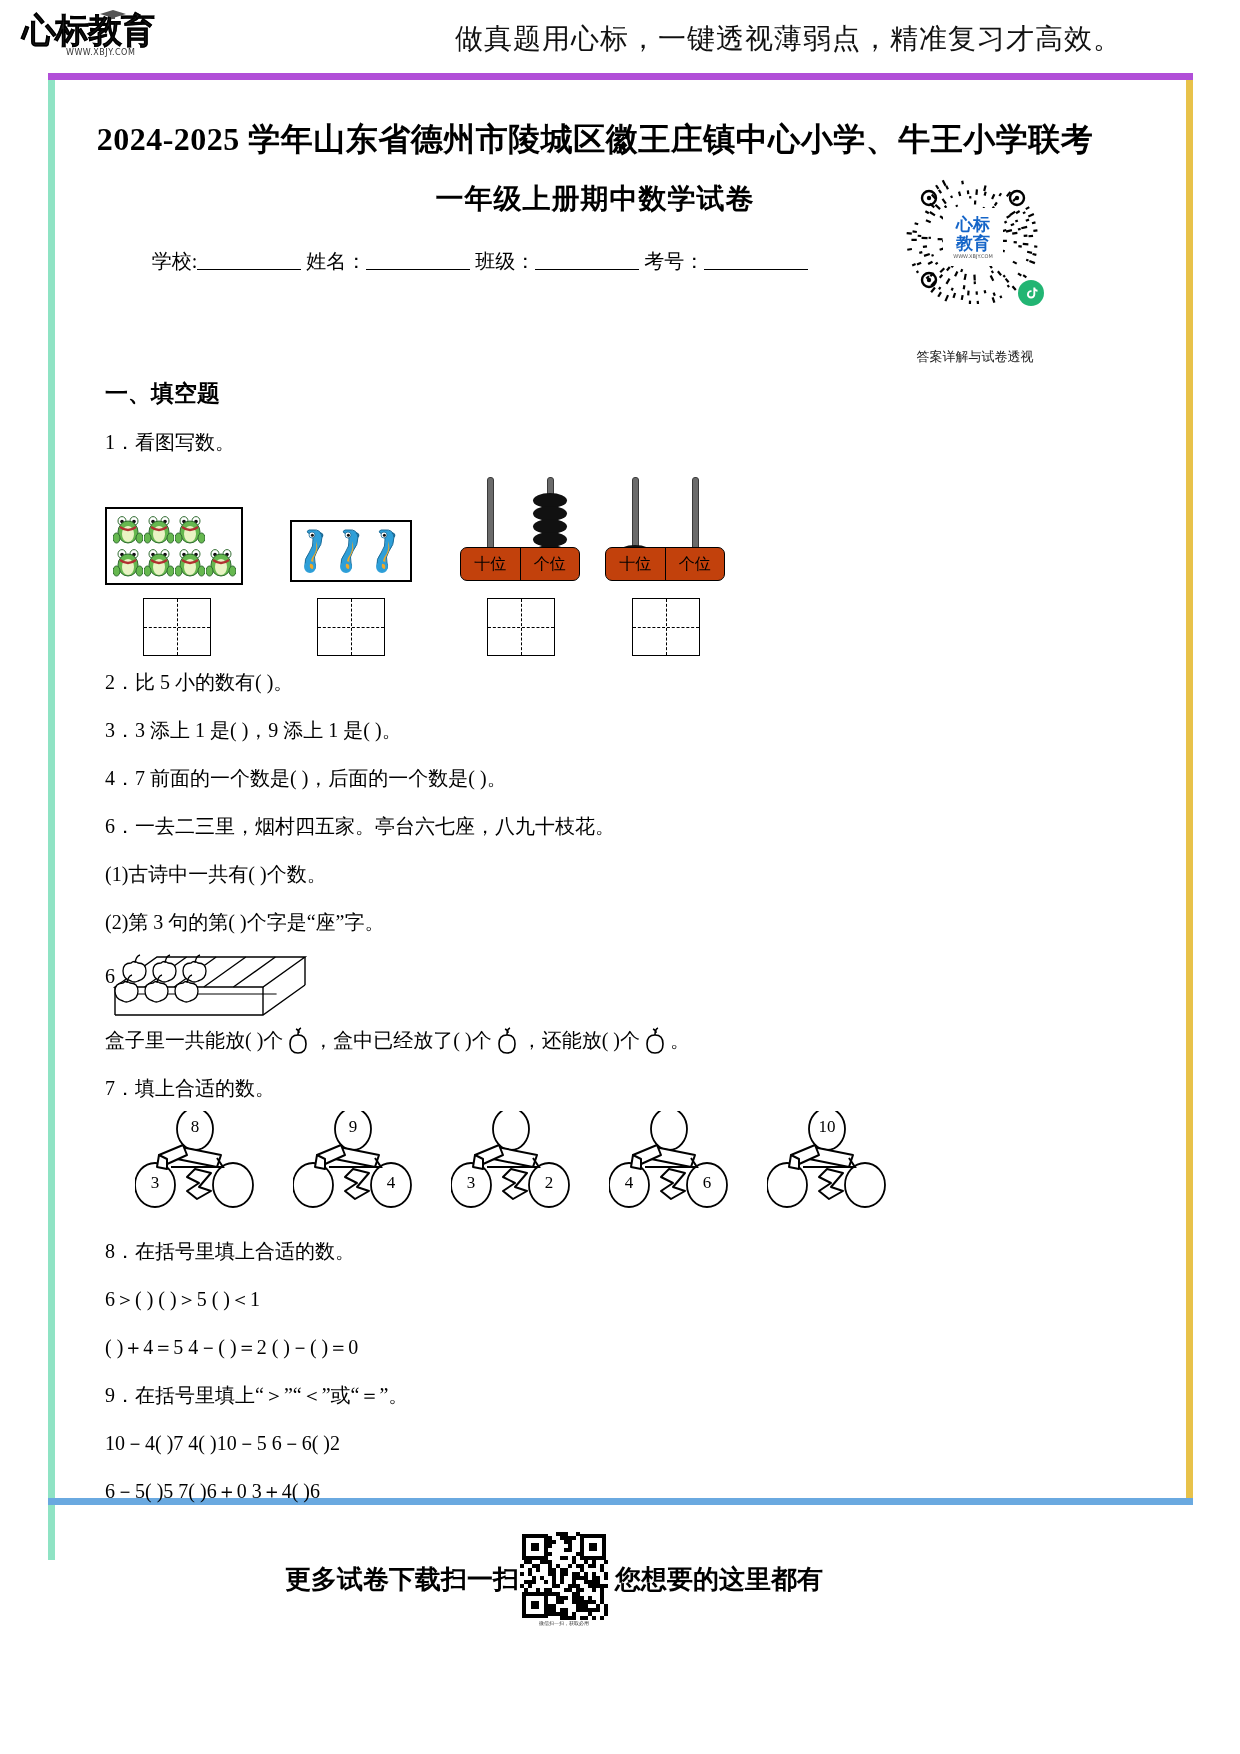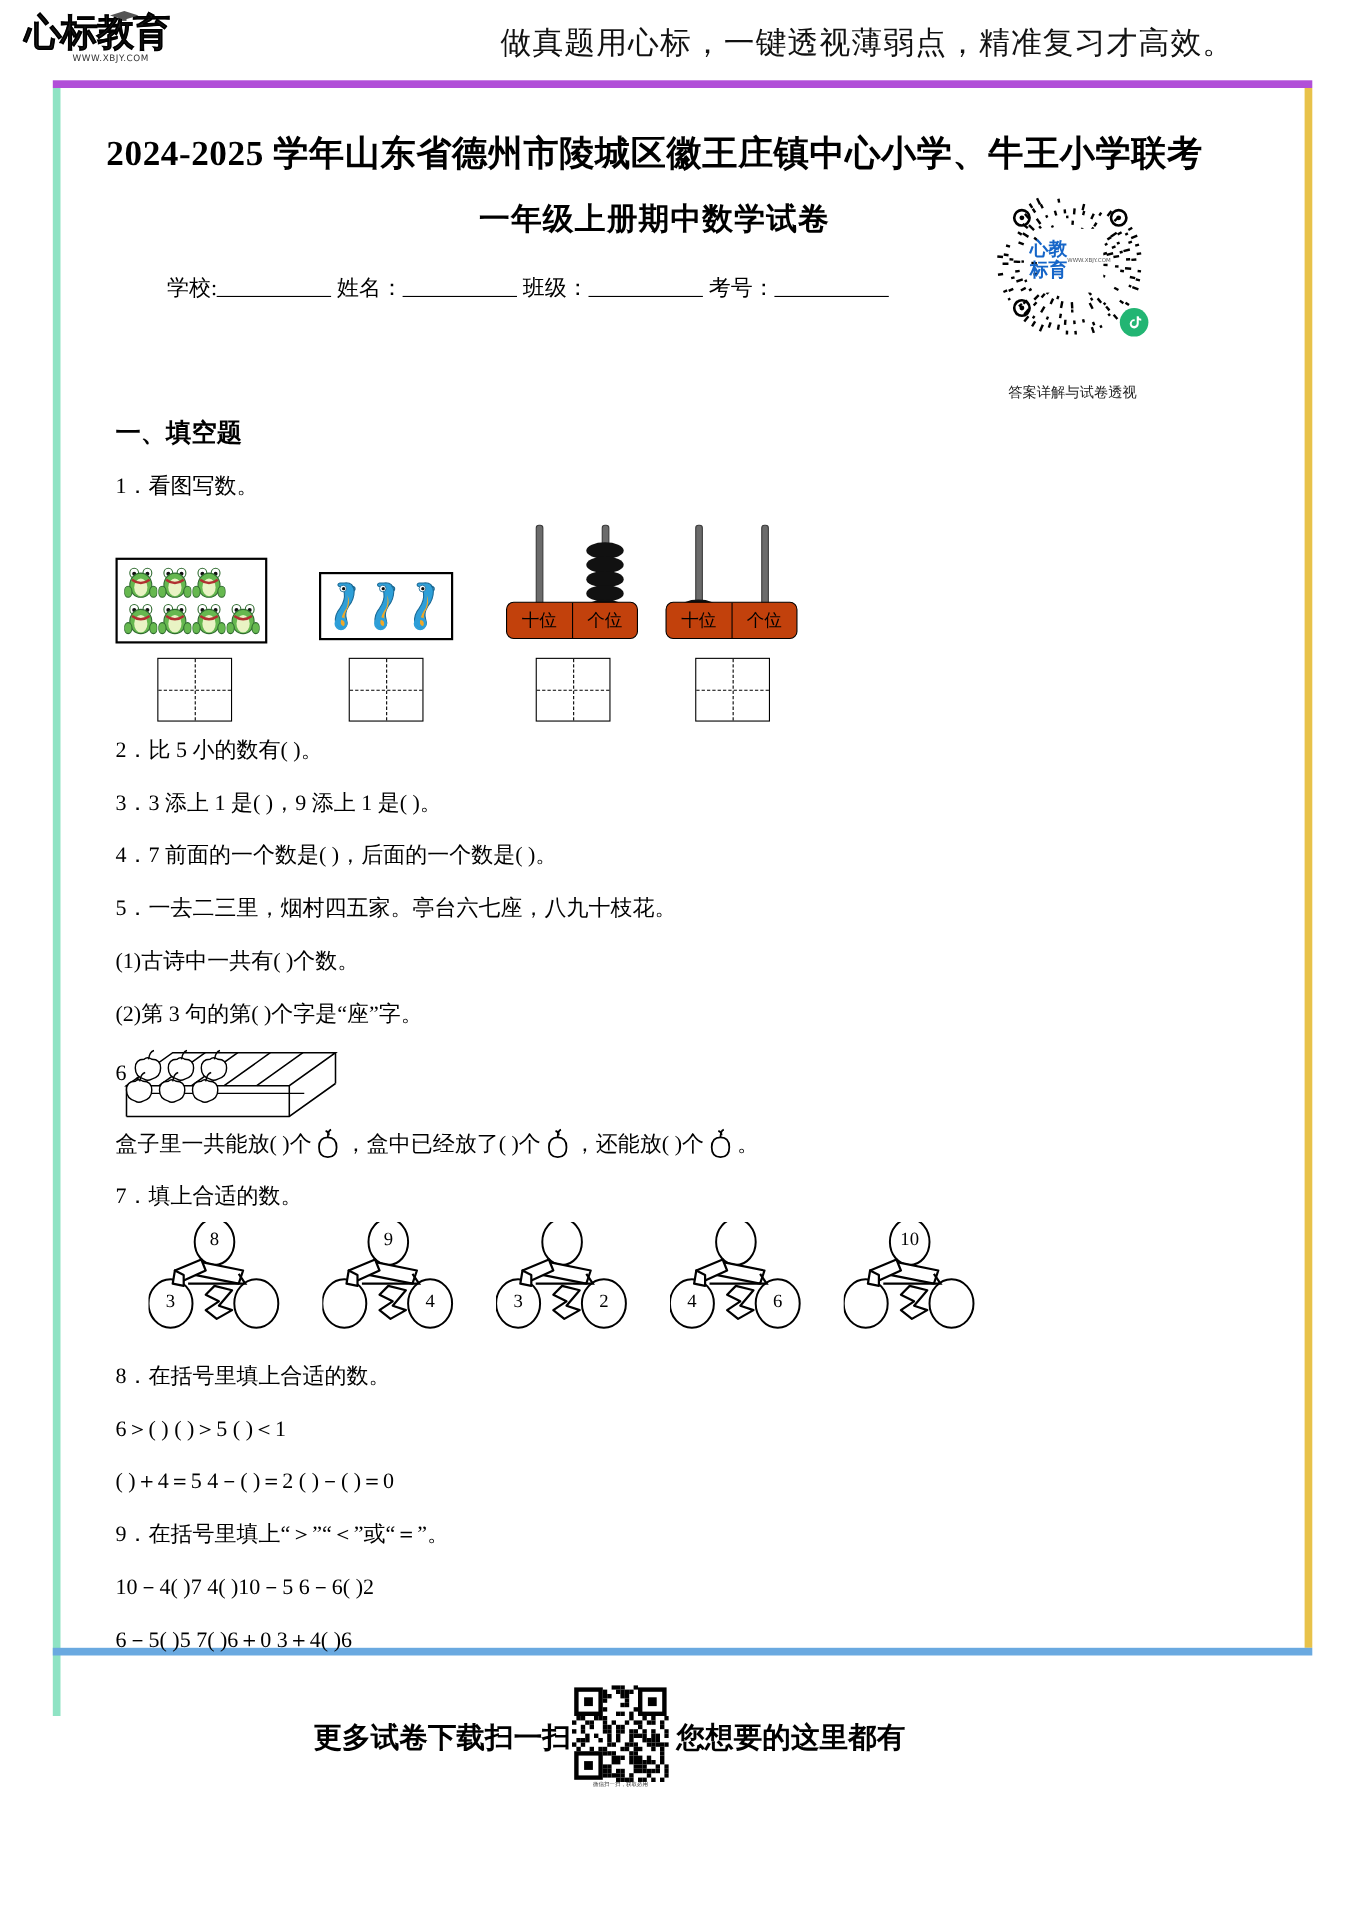--- a/index.html
+++ b/index.html
@@ -66,21 +66,21 @@
     font-size:20px;
   }
   #infoline .blank { display:inline-block; border-bottom:1.5px solid #000; height:1em; vertical-align:-2px; }
 
   
   #qr-wrap { position:absolute; left:905px; top:176px; width:135px; height:128px; }
   #qr-canvas { position:absolute; left:0; top:0; width:135px; height:128px; }
   #qr-logo {
     position:absolute; left:38px; top:32px; width:60px; height:58px;
     background:#fff;
-    display:flex; flex-direction:row; align-items:center; justify-content:center;
+    display:flex; flex-direction:column; align-items:center; justify-content:center;
   }
   #qr-logo .l1 { font-family:"DejaVu Sans", sans-serif; font-weight:bold; font-size:17px; color:#1565c8; line-height:19px; }
   #qr-logo .l2 { font-family:"DejaVu Sans", sans-serif; font-weight:bold; font-size:17px; color:#1565c8; line-height:19px; }
   #qr-logo .l3 { font-family:"DejaVu Sans", sans-serif; font-size:5px; color:#555; }
   #qr-badge {
     position:absolute; right:-4px; bottom:-2px; width:26px; height:26px;
     border-radius:50%; background:#22b573;
     display:flex; align-items:center; justify-content:center;
   }
   #qr-caption {
@@ -533,21 +533,21 @@
         <div>个位</div>
       </div>
     </div>
     <div class="answer-grid" style="left:527px; top:133px;"></div>
   </div>
 
   <div class="q">2．比 5 小的数有(            )。</div>
   <div class="q">3．3 添上 1 是(            )，9 添上 1 是(            )。</div>
   <div class="q">4．7 前面的一个数是(            )，后面的一个数是(            )。</div>
 
-  <div class="q">5．一去二三里，烟村四五家。亭台六七座，八九十枝花。</div>
+  <div class="q">6．一去二三里，烟村四五家。亭台六七座，八九十枝花。</div>
   <div class="q">(1)古诗中一共有(        )个数。</div>
   <div class="q q-tight">(2)第 3 句的第(        )个字是“座”字。</div>
 
   <div id="q6fig">
     <svg width="210" height="72" viewBox="0 0 210 72">
       <g stroke="#000" stroke-width="1.4" fill="none">
         <path d="M10 42 L52 12 L200 12 L158 42 Z"></path>
         <path d="M10 42 L10 70 M158 42 L158 70 M200 12 L200 40"></path>
         <path d="M10 70 L158 70 L200 40"></path>
         <path d="M39.6 42 L81.6 12 M69.2 42 L111.2 12 M98.8 42 L140.8 12 M128.4 42 L170.4 12"></path>

